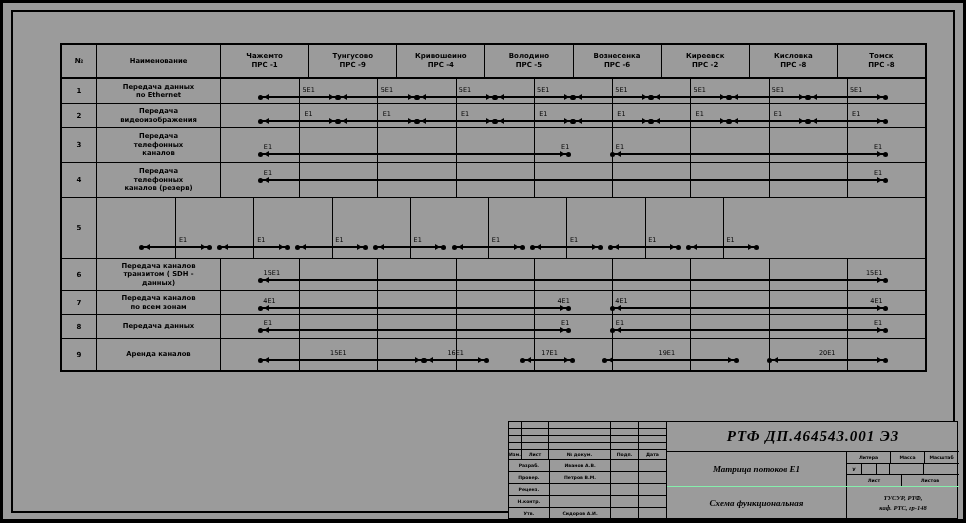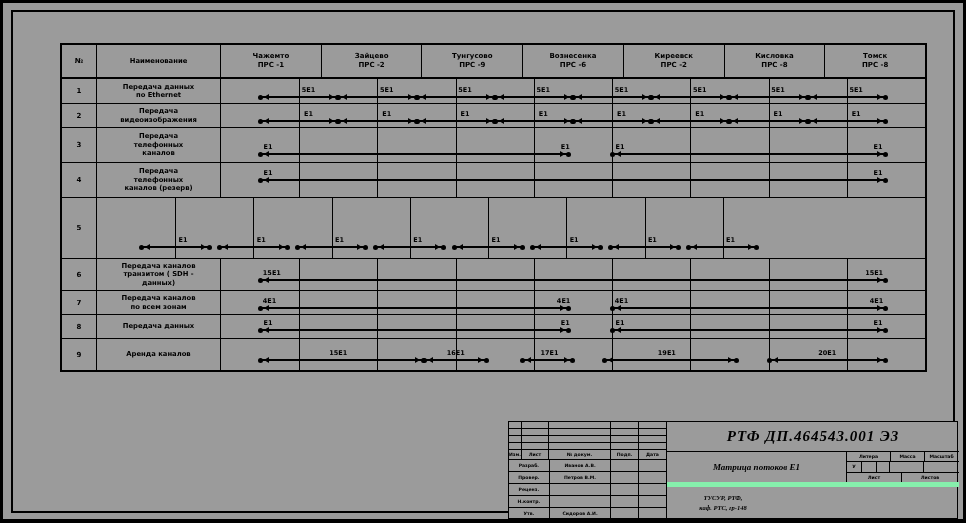--- a/index.html
+++ b/index.html
@@ -22,41 +22,41 @@
   .hcell{flex:1;border-right:1px solid #000;display:flex;flex-direction:column;align-items:center;
          justify-content:center;font-size:7px;font-weight:bold;line-height:1.3;text-align:center;}
   .hcell:last-child{border-right:none;}
   .vline{position:absolute;top:0;bottom:0;width:1px;background:#000;}
   .aline{position:absolute;height:2px;background:#000;}
   .adot{position:absolute;width:5px;height:5px;border-radius:50%;background:#000;}
   .ahead-l{position:absolute;width:0;height:0;border-top:3px solid transparent;border-bottom:3px solid transparent;
            border-right:5px solid #000;}
   .ahead-r{position:absolute;width:0;height:0;border-top:3px solid transparent;border-bottom:3px solid transparent;
            border-left:5px solid #000;}
-  .albl{position:absolute;font-size:6.5px;font-weight:bold;transform:translateX(-50%);white-space:nowrap;text-align:center;}
+  .albl{position:absolute;font-size:6.5px;font-weight:normal;transform:translateX(-50%);white-space:nowrap;text-align:center;}
 
   
   .totals{position:absolute;left:85px;top:374px;font-size:9px;font-weight:bold;}
   .tline{margin-bottom:15px;white-space:nowrap;}
   .tlabel{display:inline-block;width:212px;}
   .tvalue{display:inline-block;}
 
   
   .titleblock{position:absolute;left:505px;top:418px;width:450px;height:98px;display:flex;
               border:1px solid #000;background:#9b9b9b;box-sizing:border-box;}
   .tb-left{width:158px;border-right:1px solid #000;box-sizing:border-box;}
   .sg-row{display:flex;border-bottom:1px solid #000;box-sizing:border-box;}
   .sg-cell{border-right:1px solid #000;box-sizing:border-box;overflow:hidden;font-size:4.6px;
            font-weight:bold;display:flex;align-items:center;justify-content:center;white-space:nowrap;}
   .sg-cell:last-child{border-right:none;}
   .tb-right{flex:1;display:flex;flex-direction:column;}
   .tb-doc{height:30px;border-bottom:1px solid #000;display:flex;align-items:center;justify-content:center;
           font-family:"Liberation Serif",serif;font-style:italic;font-weight:bold;font-size:15px;
           letter-spacing:1px;box-sizing:border-box;}
-  .tb-mid{height:35px;border-bottom:5px solid #86efac;display:flex;box-sizing:border-box;}
+  .tb-mid{height:35px;border-bottom:1px solid #86efac;display:flex;box-sizing:border-box;}
   .tb-title{width:180px;border-right:1px solid #000;display:flex;align-items:center;justify-content:center;
             font-family:"Liberation Serif",serif;font-style:italic;font-weight:bold;font-size:9px;
             text-align:center;box-sizing:border-box;}
   .tb-litera{width:112px;display:flex;flex-direction:column;box-sizing:border-box;}
   .lt-row{display:flex;border-bottom:1px solid #000;box-sizing:border-box;flex:1;}
   .lt-row:last-child{border-bottom:none;}
   .lt-cell{border-right:1px solid #000;box-sizing:border-box;display:flex;align-items:center;
            justify-content:center;font-size:4.6px;font-weight:bold;overflow:hidden;}
   .lt-cell:last-child{border-right:none;}
   .tb-bot{flex:1;display:flex;}
@@ -77,26 +77,30 @@
     <div class="matrix" id="matrix">
         <div class="mrow hdr" style="height: 32px; border-bottom: 2px solid rgb(0, 0, 0);">
           <div class="cell-num">№</div>
           <div class="cell-name">Наименование</div>
           <div class="cell-st">
             <div class="hcell">
               <div class="">Чажемто</div>
               <div class="">ПРС -1</div>
             </div>
             <div class="hcell">
-              <div class="">Зайцево</div>
-              <div class="">ПРС -2</div>
-            </div>
-            <div class="hcell">
               <div class="">Тунгусово</div>
               <div class="">ПРС -9</div>
+            </div>
+            <div class="hcell">
+              <div class="">Кривошеино</div>
+              <div class="">ПРС -4</div>
+            </div>
+            <div class="hcell">
+              <div class="">Володино</div>
+              <div class="">ПРС -5</div>
             </div>
             <div class="hcell">
               <div class="">Вознесенка</div>
               <div class="">ПРС -6</div>
             </div>
             <div class="hcell">
               <div class="">Киреевск</div>
               <div class="">ПРС -2</div>
             </div>
             <div class="hcell">
@@ -577,20 +581,21 @@
                 <div class="lt-cell" style="width: 34px;"></div>
                 <div class="lt-cell" style="width: 33px;"></div>
               </div>
               <div class="lt-row">
                 <div class="lt-cell" style="width: 55px;">Лист</div>
                 <div class="lt-cell" style="width: 56px;">Листов</div>
               </div>
             </div>
         </div>
         <div class="tb-bot">
+          <div class="tb-type">Схема функциональная</div>
           <div class="tb-org">
             <div>ТУСУР, РТФ,</div>
             <div>каф. РТС, гр-148</div>
           </div>
         </div>
       </div>
     </div>
   </div>
 </div>
 

